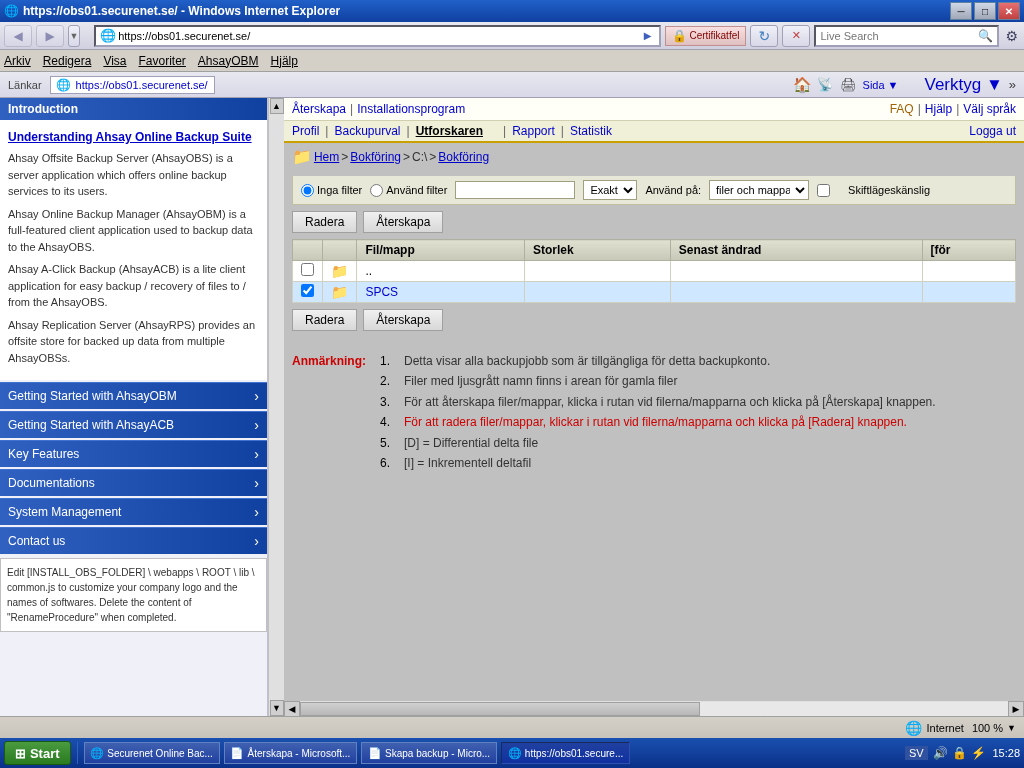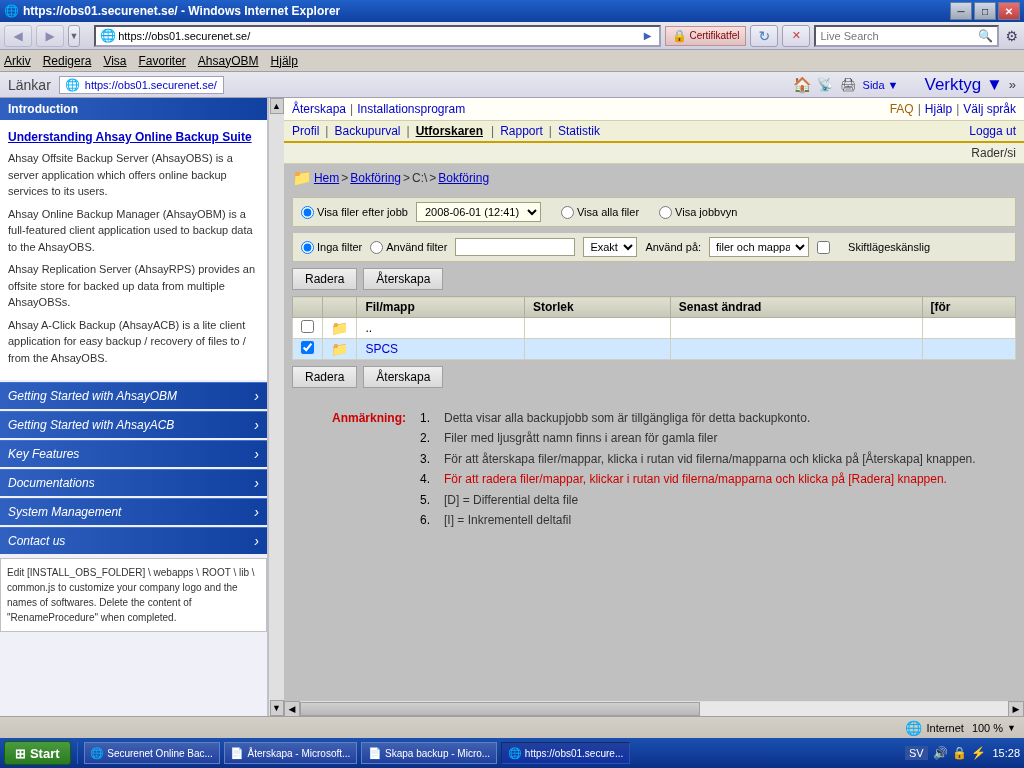--- a/index.html
+++ b/index.html
@@ -119,21 +119,20 @@
     .sidebar-text { color: #333; font-size: 11px; line-height: 1.5; }
     .sidebar-nav-item {
       background: linear-gradient(to right, #3060c0, #1040a0);
       color: white;
       padding: 5px 8px;
       font-size: 12px;
       cursor: pointer;
       display: flex; align-items: center; justify-content: space-between;
       border-top: 1px solid #4070d0;
       margin-top: 2px;
-      font-style: italic;
     }
     .sidebar-nav-item .arrow { font-size: 14px; }
     .sidebar-edit-box {
       background: white;
       border: 1px solid #c0c0c0;
       padding: 6px;
       margin: 4px 0;
       font-size: 10px;
       color: #333;
       line-height: 1.5;
@@ -355,21 +354,21 @@
   <div class="menu-bar">
     <span class="menu-item">Arkiv</span>
     <span class="menu-item">Redigera</span>
     <span class="menu-item">Visa</span>
     <span class="menu-item">Favoriter</span>
     <span class="menu-item">AhsayOBM</span>
     <span class="menu-item">Hjälp</span>
   </div>
 
   <div class="links-bar">
-    <span style="font-size:14px; color:#444;text-align:right;">Länkar</span>
+    <span style="font-size:11px; color:#444;text-align:right;">Länkar</span>
     <div class="links-bar-url">
       <span style="color:#e0a000; margin-right:4px; font-size:12px;">🌐</span>
       <span style="font-size:11px; color:#0000cc;">https://obs01.securenet.se/</span>
     </div>
     <div style="margin-left:auto; display:flex; gap:6px; align-items:center;">
       <span style="font-size:15px; color:#4060c0;">🏠</span>
       <span style="font-size:13px; color:#e07000;">📡</span>
       <span style="font-size:13px; color:#404040;">🖨</span>
       <span style="font-size:11px; color:#0000cc;">Sida ▼</span>
       <span style="font-size:17px; color:#0000cc;margin-left:20px;">Verktyg ▼</span>
@@ -383,22 +382,22 @@
       <div class="sidebar" style="flex:1; overflow-y:hidden;">
 
         <div class="sidebar-section-header">
           <span>Introduction</span>
         </div>
 
         <div class="sidebar-content">
           <a class="sidebar-link">Understanding Ahsay Online Backup Suite</a>
           <p class="sidebar-text" style="margin-bottom:6px;">Ahsay Offsite Backup Server (AhsayOBS) is a server application which offers online backup services to its users.</p>
           <p class="sidebar-text" style="margin-bottom:6px;">Ahsay Online Backup Manager (AhsayOBM) is a full-featured client application used to backup data to the AhsayOBS.</p>
+          <p class="sidebar-text" style="margin-bottom:6px;">Ahsay A-Click Backup (AhsayACB) is a lite client application for easy backup / recovery of files to / from the AhsayOBS.</p>
           <p class="sidebar-text" style="margin-bottom:6px;">Ahsay Replication Server (AhsayRPS) provides an offsite store for backed up data from multiple AhsayOBSs.</p>
-          <p class="sidebar-text" style="margin-bottom:6px;">Ahsay A-Click Backup (AhsayACB) is a lite client application for easy backup / recovery of files to / from the AhsayOBS.</p>
         </div>
 
         <div class="sidebar-nav-item">
           <span>Getting Started with AhsayOBM</span>
           <span class="arrow">›</span>
         </div>
         <div class="sidebar-nav-item">
           <span>Getting Started with AhsayACB</span>
           <span class="arrow">›</span>
         </div>
@@ -444,66 +443,46 @@
           <span style="color:#666;">|</span>
           <a class="tab-link" style="color:#0000cc; text-decoration:none;">Välj språk</a>
         </div>
       </div>
 
       <div style="background:#f0f0d8; border-bottom:2px solid #c8a000; padding:3px 8px; display:flex; align-items:flex-start; font-size:12px;">
         <a class="tab-link" style="color:#0000cc; text-decoration:none; margin-right:6px;">Profil</a>
         <span style="color:#666; margin-right:6px;">|</span>
         <a class="tab-link" style="color:#0000cc; text-decoration:none; margin-right:6px;">Backupurval</a>
         <span style="color:#666; margin-right:6px;">|</span>
-        <span class="tab-link active" style="font-weight:bold; color:black; text-decoration:underline; margin-right:8px;">Utforskaren</span>
+        <span class="tab-link active" style="font-weight:bold; color:black; text-decoration:underline; margin-right:20px;">Utforskaren</span>
         <span style="color:#666; margin-right:6px;">|</span>
         <a class="tab-link" style="color:#0000cc; text-decoration:none; margin-right:6px;">Rapport</a>
         <span style="color:#666; margin-right:6px;">|</span>
         <a class="tab-link" style="color:#0000cc; text-decoration:none;">Statistik</a>
         <div style="margin-left:auto;">
           <a class="tab-link" style="color:#0000cc; text-decoration:none;">Logga ut</a>
         </div>
       </div>
 
-      <div style="background:#f0f0e0; text-align:right; padding:3px 8px; font-size:12px; color:#333; border-bottom:1px solid #d0d0b0;">
-        <span>Rader/si</span>
-      </div>
 
       <div class="ie-content-scrollable">
 
         <div class="breadcrumb">
           <span style="color:#e0a000; font-size:16px;">📁</span>
           <a style="color:#0000cc; text-decoration:underline; cursor:pointer; font-size:12px;">Hem</a>
           <span style="font-size:12px; color:#333;"> &gt; </span>
           <a style="color:#0000cc; text-decoration:underline; cursor:pointer; font-size:12px;">Bokföring</a>
           <span style="font-size:12px; color:#333;"> &gt; </span>
           <span style="font-size:12px; color:#333;">C:\</span>
           <span style="font-size:12px; color:#333;"> &gt; </span>
           <a style="color:#0000cc; text-decoration:underline; cursor:pointer; font-size:12px;">Bokföring</a>
         </div>
 
         <div class="file-browser">
 
-          <div class="filter-row">
-            <label class="radio-label">
-              <input type="radio" name="viewmode" checked="" style="">
-              <span>Visa filer efter jobb</span>
-            </label>
-            <select class="date-select">
-              <option>2008-06-01 (12:41)</option>
-            </select>
-            <label class="radio-label" style="margin-left:12px;">
-              <input type="radio" name="viewmode" style="">
-              <span>Visa alla filer</span>
-            </label>
-            <label class="radio-label" style="margin-left:12px;">
-              <input type="radio" name="viewmode" style="">
-              <span>Visa jobbvyn</span>
-            </label>
-          </div>
 
           <div class="filter-row2">
             <label class="radio-label">
               <input type="radio" name="filtermode" checked="" style="">
               <span>Inga filter</span>
             </label>
             <label class="radio-label">
               <input type="radio" name="filtermode" style="">
               <span>Använd filter</span>
             </label>
@@ -561,21 +540,21 @@
 
           <div class="action-row" style="margin-top:6px;">
             <button class="action-btn">Radera</button>
             <button class="action-btn">Återskapa</button>
           </div>
 
         </div>
 
         <div class="notes-section">
           <div style="display:flex; gap:8px; align-items:flex-start;">
-            <span class="notes-label" style="min-width:80px;margin-left:40px;">Anmärkning:</span>
+            <span class="notes-label" style="min-width:80px;">Anmärkning:</span>
             <div>
               <div class="note-item">
                 <span class="note-num">1.</span>
                 <span class="note-text">Detta visar alla backupjobb som är tillgängliga för detta backupkonto.</span>
               </div>
               <div class="note-item">
                 <span class="note-num">2.</span>
                 <span class="note-text">Filer med ljusgrått namn finns i arean för gamla filer</span>
               </div>
               <div class="note-item">

